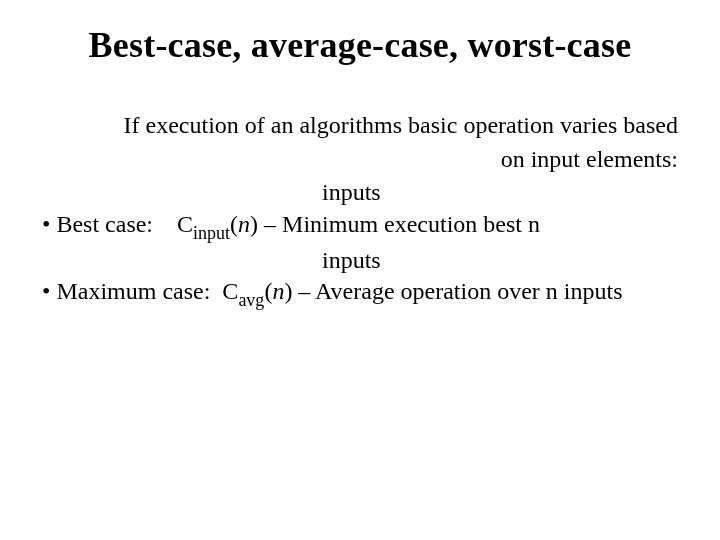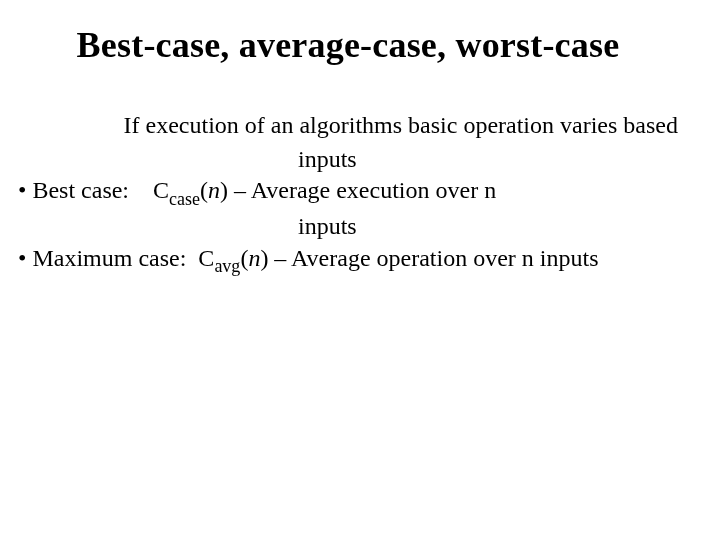--- a/index.html
+++ b/index.html
@@ -9,21 +9,21 @@
     height: 540px;
     background: #ffffff;
     font-family: "Times New Roman", Times, serif;
     color: #000000;
     overflow: hidden;
   }
   .slide {
     box-sizing: border-box;
     width: 720px;
     height: 540px;
-    padding: 24px 42px 0 18px;
+    padding: 24px 42px 0 42px;
   }
   .title {
     font-size: 36px;
     font-weight: bold;
     text-align: center;
     margin: 0 0 44px 0;
     letter-spacing: 0.2px;
   }
   .body {
     font-size: 24px;
@@ -57,25 +57,26 @@
 </head>
 <body>
 
 <div class="slide">
 
   <h1 class="title">Best-case, average-case, worst-case</h1>
 
   <div class="body">
 
     <div class="intro">If execution of an algorithms basic operation varies based</div>
+    <div class="intro intro-line2">on input elements:</div>
 
     <div class="bullet-row desc-cont">inputs</div>
 
     <div class="bullet-row">
-      <span style="white-space:pre;text-align:center;">• Best case:    C</span><span class="sub">case</span><span>(</span><span class="n-it">n</span><span>) –  Average execution over n</span>
+      <span style="white-space:pre;text-align:center;">• Best case:    C</span><span class="sub">input</span><span>(</span><span class="n-it">n</span><span>) –  Minimum execution best n</span>
     </div>
     <div class="bullet-row desc-cont">inputs</div>
 
     <div class="bullet-row">
       <span style="white-space:pre;">• Maximum case:  C</span><span class="sub">avg</span><span>(</span><span class="n-it">n</span><span>) – Average operation over n inputs</span>
     </div>
 
   </div>
 </div>
 

